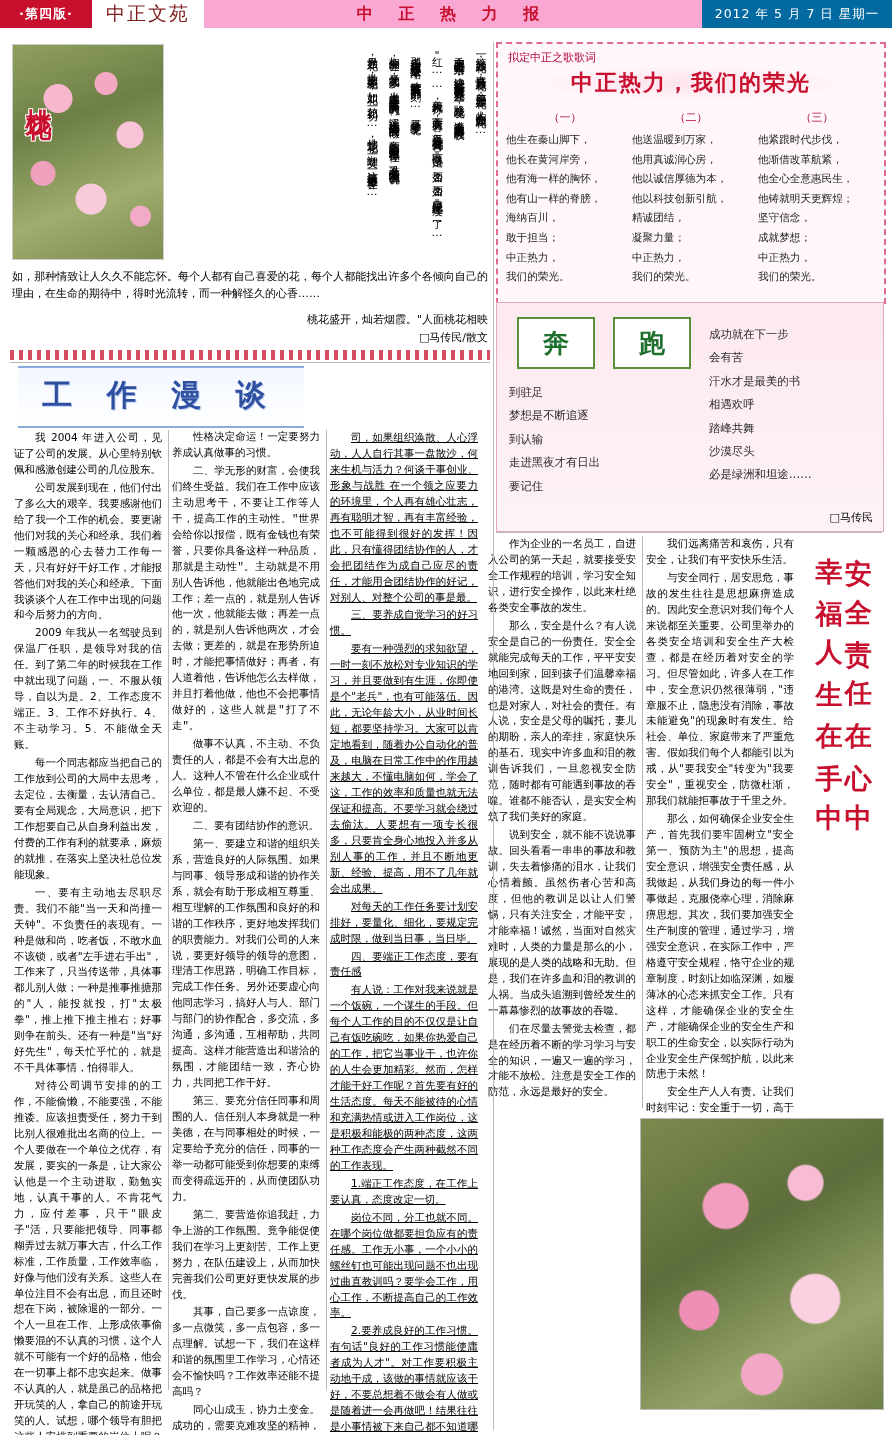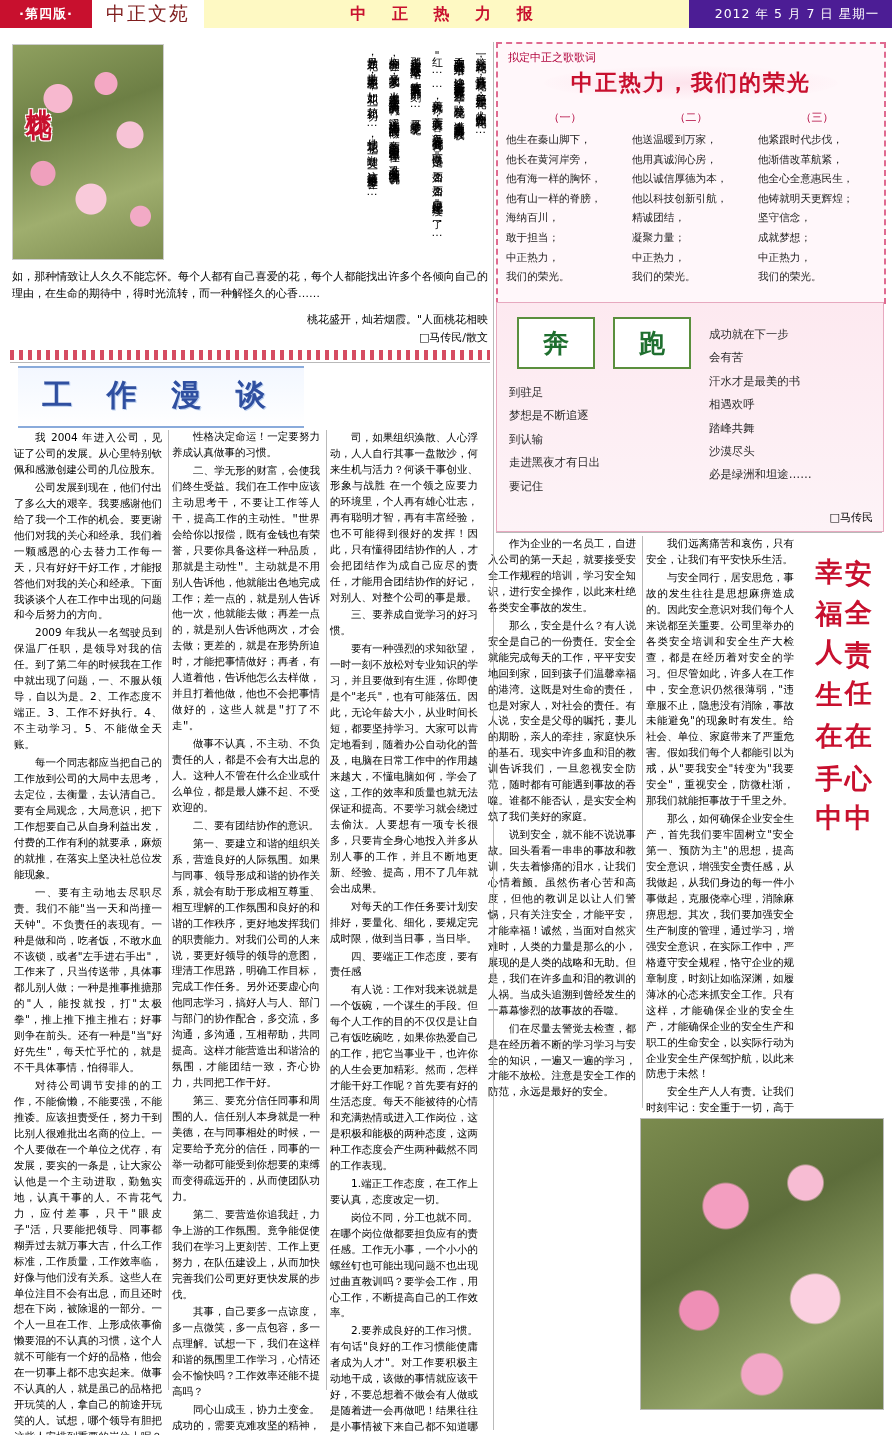--- a/index.html
+++ b/index.html
@@ -23,27 +23,27 @@
     width:92px;height:28px;background:#c8102e;color:#fff;
     font-size:13px;display:flex;align-items:center;justify-content:center;
     letter-spacing:1px;font-weight:bold;
   }
   .mh-logo{
     width:112px;height:28px;background:#fff;color:#7f1d1d;
     font-size:19px;font-weight:normal;display:flex;align-items:center;
     justify-content:center;letter-spacing:2px;
   }
   .mh-center{
-    flex:1;height:28px;background:#fef9c3;color:#c8102e;
+    flex:1;height:28px;background:#f9a8d4;color:#c8102e;
     display:flex;align-items:center;justify-content:center;
     font-size:16px;font-weight:bold;letter-spacing:10px;
   }
   .mh-date{
-    width:190px;height:28px;background:#4c1d95;color:#fff;font-size:12.5px;
-    display:flex;align-items:center;justify-content:center;letter-spacing:1px;padding-left:13px;
+    width:190px;height:28px;background:#0369a1;color:#fff;font-size:12.5px;
+    display:flex;align-items:center;justify-content:center;letter-spacing:1px;
   }
 
   
   .vtext{
     writing-mode:vertical-rl;text-orientation:upright;
     line-height:1.52;letter-spacing:1px;
   }
 
   
   .photo-taohua{
@@ -159,21 +159,21 @@
     background:linear-gradient(180deg,#f2f7ff,#ffffff);
     opacity:.9;
   }
 
   
   .mcol{position:absolute;top:430px;font-size:10.5px;line-height:1.52;
         text-align:justify;color:#000;}
   .mcol p{margin:0 0 2px 0;text-indent:2em;}
   #mc1{left:14px;width:148px;height:960px;}
   #mc2{left:172px;width:148px;height:960px;font-family:Liberation Mono, monospace;}
-  #mc3{left:330px;width:148px;height:960px;}
+  #mc3{left:330px;width:148px;height:960px;text-decoration:underline;}
   #mc4{left:488px;width:148px;height:540px;top:536px;}
   #mc5{left:646px;width:148px;height:540px;top:536px;}
 
   .sign-line{margin-top:4px;text-align:right;text-indent:0;}
 
   
   .red-banner{
     position:absolute;left:806px;top:536px;width:76px;height:560px;
     display:flex;flex-direction:row;justify-content:center;
   }

